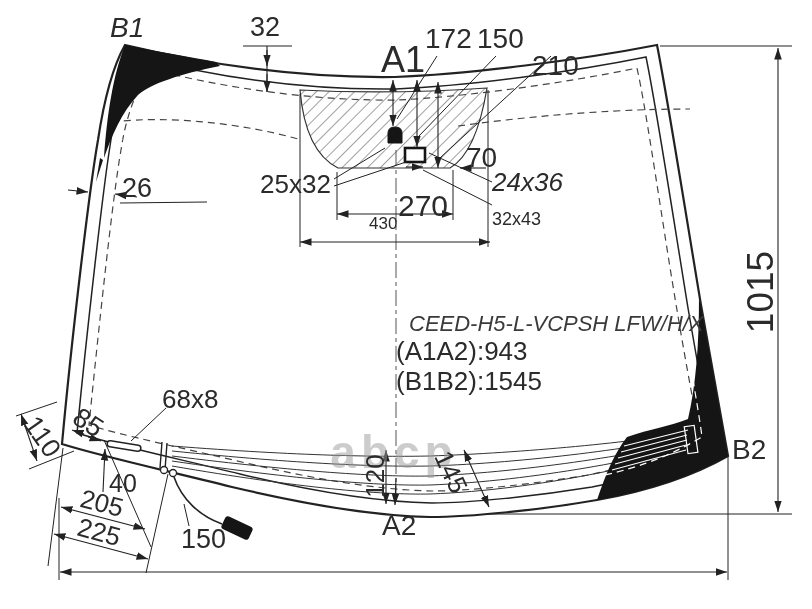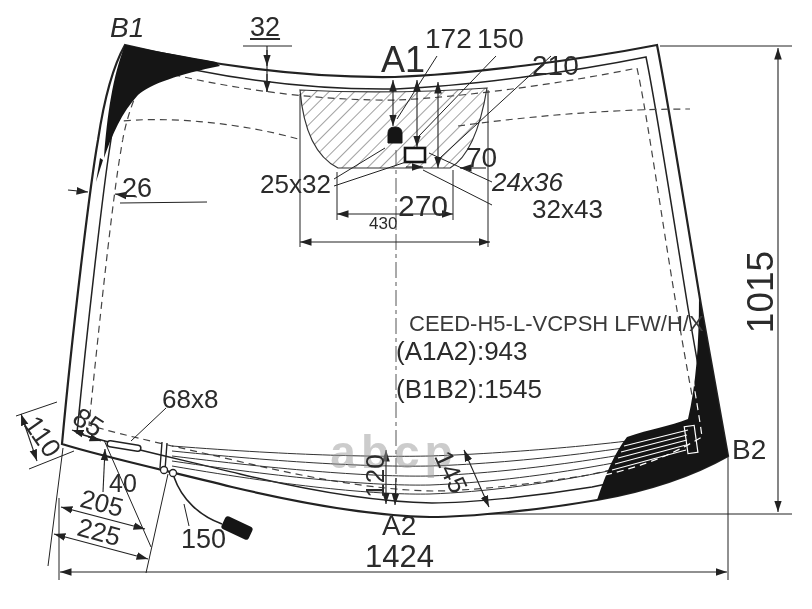--- a/index.html
+++ b/index.html
@@ -140,40 +140,39 @@
     <line x1="21" y1="414" x2="37" y2="461" marker-start="url(#ar)" marker-end="url(#ar)"></line>
     <line x1="84" y1="434" x2="72" y2="430" marker-end="url(#ar)"></line>
     <line x1="88" y1="437" x2="101" y2="441" marker-end="url(#ar)"></line>
     <line x1="103" y1="492" x2="105" y2="449" marker-end="url(#ar)"></line>
   </g>
 </svg>
 
 <div id="watermark">abcp</div>
 
 <div class="lbl" style="left:110px;top:14px;font-size:28px;font-style:italic;">B1</div>
-<div class="lbl" style="left:250px;top:14px;font-size:27px;text-decoration:underline;">32</div>
+<div class="lbl" style="left:250px;top:14px;font-size:27px;">32</div>
 <div class="lbl" style="left:381px;top:42px;font-size:36px;">A1</div>
 <div class="lbl" style="left:425px;top:25px;font-size:28px;">172</div>
 <div class="lbl" style="left:477px;top:25px;font-size:28px;">150</div>
 <div class="lbl" style="left:532px;top:25px;font-size:28px;margin-top:27px;">210</div>
 <div class="lbl" style="left:466px;top:144px;font-size:28px;">70</div>
 <div class="lbl" style="left:260px;top:171px;font-size:26px;">25x32</div>
 <div class="lbl" style="left:492px;top:169px;font-size:26px;font-style:italic;">24x36</div>
-<div class="lbl" style="left:492px;top:196px;font-size:26px;margin-left:40px;">32x43</div>
+<div class="lbl" style="left:492px;top:210px;font-size:18px;">32x43</div>
 <div class="lbl" style="left:369px;top:191px;font-size:30px;margin-left:29px;">270</div>
 <div class="lbl" style="left:369px;top:215px;font-size:17px;">430</div>
 <div class="lbl" style="left:122px;top:175px;font-size:27px;">26</div>
-<div class="lbl" style="left:409px;top:313px;font-size:22px;color:#3a3a3a;">CEED-H5-L-VCPSH LFW/H/X</div>
+<div class="lbl" style="left:409px;top:313px;font-size:22px;color:#3a3a3a;font-style:italic;">CEED-H5-L-VCPSH LFW/H/X</div>
 <div class="lbl" style="left:396px;top:338px;font-size:26px;">(A1A2):943</div>
-<div class="lbl" style="left:396px;top:368px;font-size:26px;margin-top:8px;">(B1B2):1545</div>
+<div class="lbl" style="left:396px;top:368px;font-size:26px;">(B1B2):1545</div>
 <div class="lbl" style="left:162px;top:386px;font-size:26px;">68x8</div>
 <div class="lbl" style="left:109px;top:471px;font-size:25px;">40</div>
 <div class="lbl" style="left:181px;top:526px;font-size:27px;">150</div>
 <div class="lbl" style="left:382px;top:512px;font-size:28px;">A2</div>
-<div class="lbl" style="left:365px;top:541px;font-size:31px;">1424</div>
 <div class="lbl" style="left:732px;top:436px;font-size:28px;">B2</div>
 
 <div class="lblc" style="left:760px;top:292px;font-size:37px;transform:translate(-50%,-50%) rotate(-90deg);">1015</div>
 <div class="lblc" style="left:42px;top:437px;font-size:27px;transform:translate(-50%,-50%) rotate(55deg);">110</div>
 <div class="lblc" style="left:88px;top:423px;font-size:27px;transform:translate(-50%,-50%) rotate(33deg);">85</div>
 <div class="lblc" style="left:102px;top:503px;font-size:26px;transform:translate(-50%,-50%) rotate(14deg);">205</div>
 <div class="lblc" style="left:99px;top:532px;font-size:26px;transform:translate(-50%,-50%) rotate(15deg);">225</div>
 <div class="lblc" style="left:375px;top:476px;font-size:26px;transform:translate(-50%,-50%) rotate(-90deg);">120</div>
 <div class="lblc" style="left:451px;top:472px;font-size:26px;transform:translate(-50%,-50%) rotate(65deg);">145</div>
 

